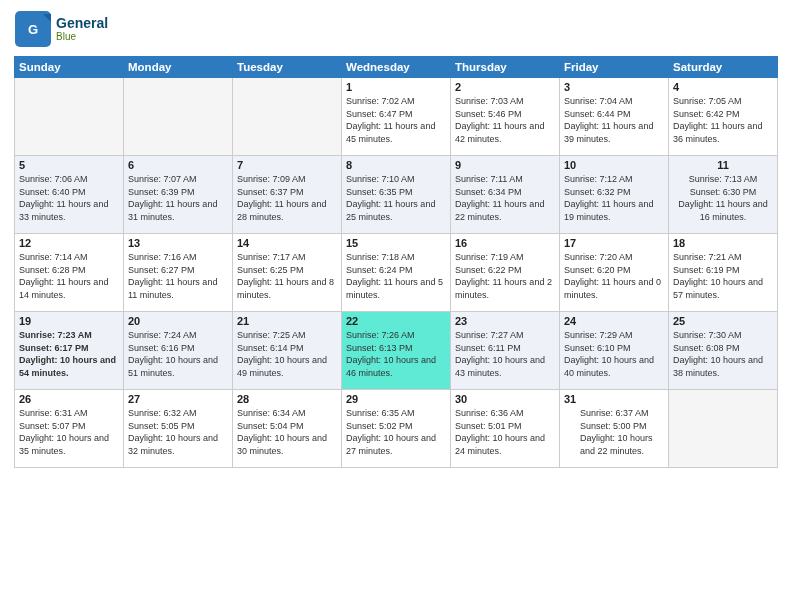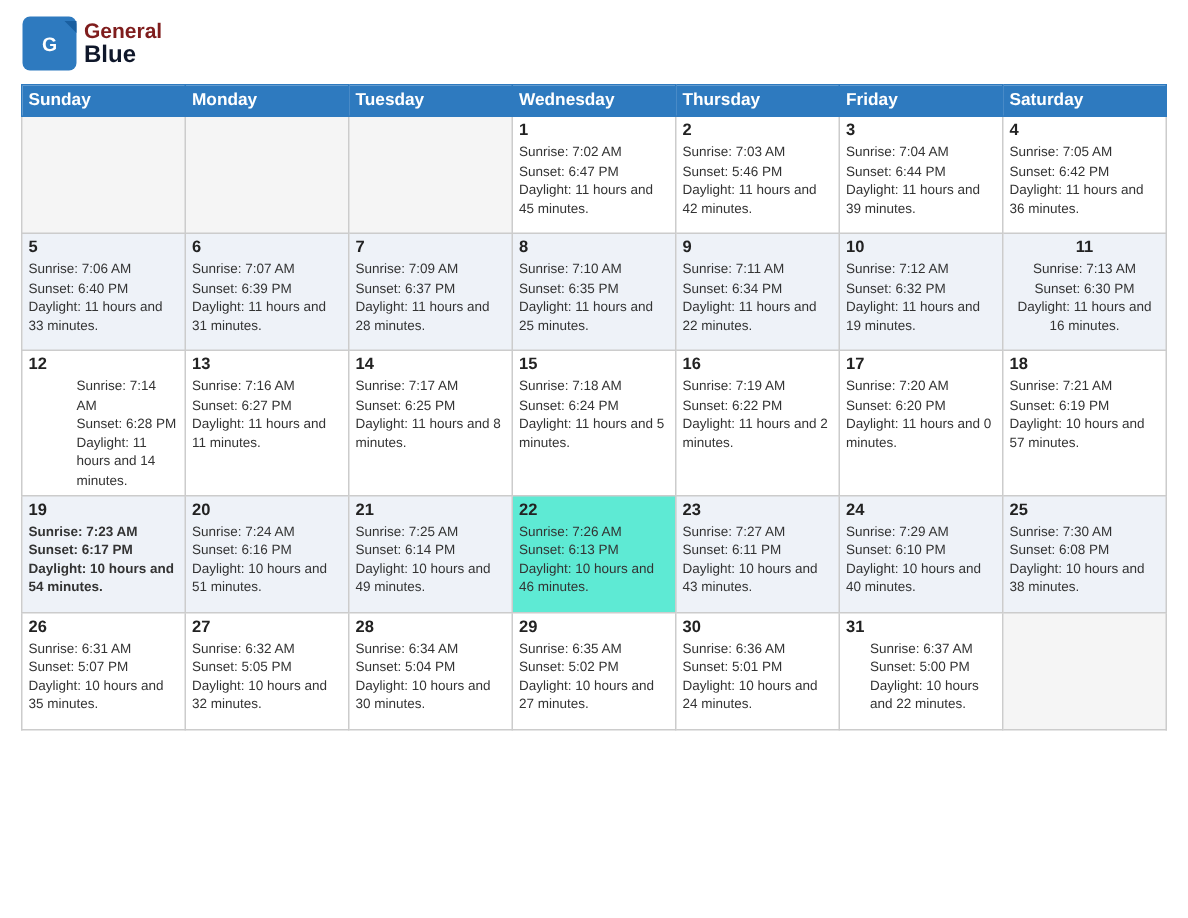--- a/index.html
+++ b/index.html
@@ -89,22 +89,22 @@
 
 <div class="page">
   <div class="header">
     <div class="logo">
   <svg width="38" height="38" viewBox="0 0 38 38" style="margin-right:4px;">
     <rect x="1" y="1" width="36" height="36" rx="5" fill="#2e7abf"></rect>
     <text x="19" y="24" text-anchor="middle" font-size="13" font-weight="bold" fill="white" font-family="Arial,sans-serif">G</text>
     <polygon points="29,4 37,12 37,4" fill="#1a5fa0"></polygon>
   </svg>
   <div>
-    <div style="font-size:14px;font-weight:bold;color:#7f1d1d;line-height:1.15;">General</div>
-    <div style="font-size:16px;font-weight:bold;color:#0f172a;line-height:1.15;">Blue</div>
+    <div style="font-size:14px;font-weight:bold;color:#0c4a6e;line-height:1.15;">General</div>
+    <div style="font-size:10px;font-weight:normal;color:#4d7c0f;line-height:1.15;">Blue</div>
   </div>
 </div>
     <div class="title-block">
       <div class="month-title"></div>
       <div class="subtitle"></div>
     </div>
   </div>
 
   <table class="calendar">
     <thead>
@@ -188,21 +188,21 @@
           <td style="background: rgb(238, 242, 248); text-align: center;">
             <span class="day-num">11</span>
             <div class="day-info" style="white-space: pre-line;">Sunrise: 7:13 AM
 Sunset: 6:30 PM
 Daylight: 11 hours and 16 minutes.</div>
           </td>
         </tr>
         <tr>
           <td style="background: rgb(255, 255, 255);">
             <span class="day-num">12</span>
-            <div class="day-info" style="white-space: pre-line; margin-left: 32px;">Sunrise: 7:14 AM
+            <div class="day-info" style="white-space: pre-line;">Sunrise: 7:14 AM
 Sunset: 6:28 PM
 Daylight: 11 hours and 14 minutes.</div>
           </td>
           <td style="background: rgb(255, 255, 255);">
             <span class="day-num">13</span>
             <div class="day-info" style="white-space: pre-line;">Sunrise: 7:16 AM
 Sunset: 6:27 PM
 Daylight: 11 hours and 11 minutes.</div>
           </td>
           <td style="background: rgb(255, 255, 255);">

